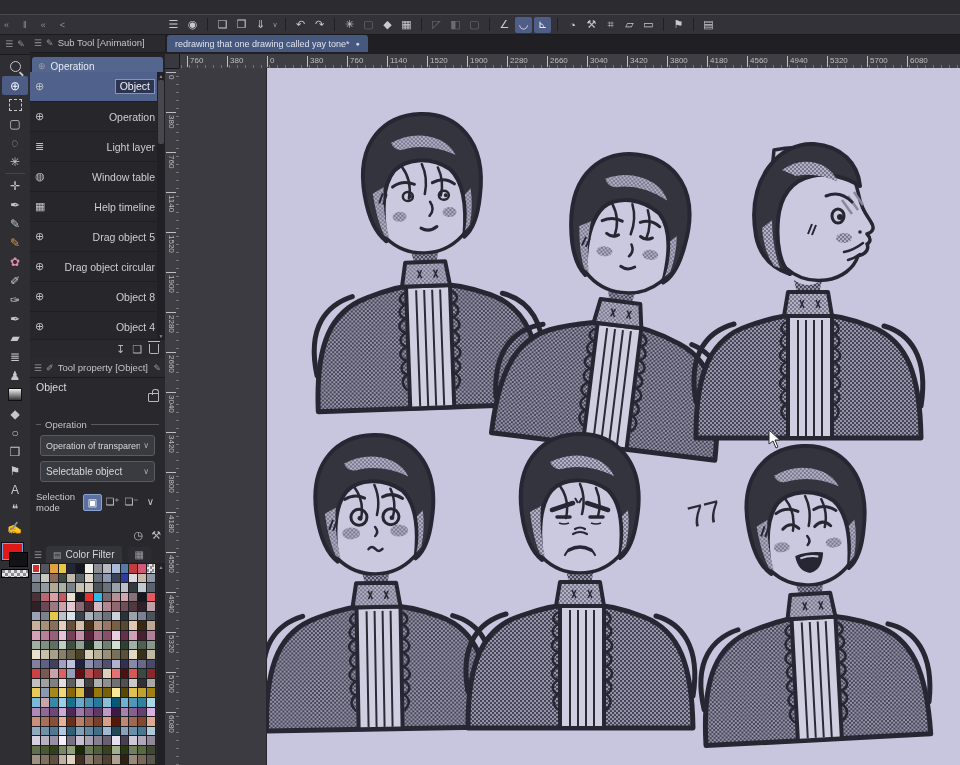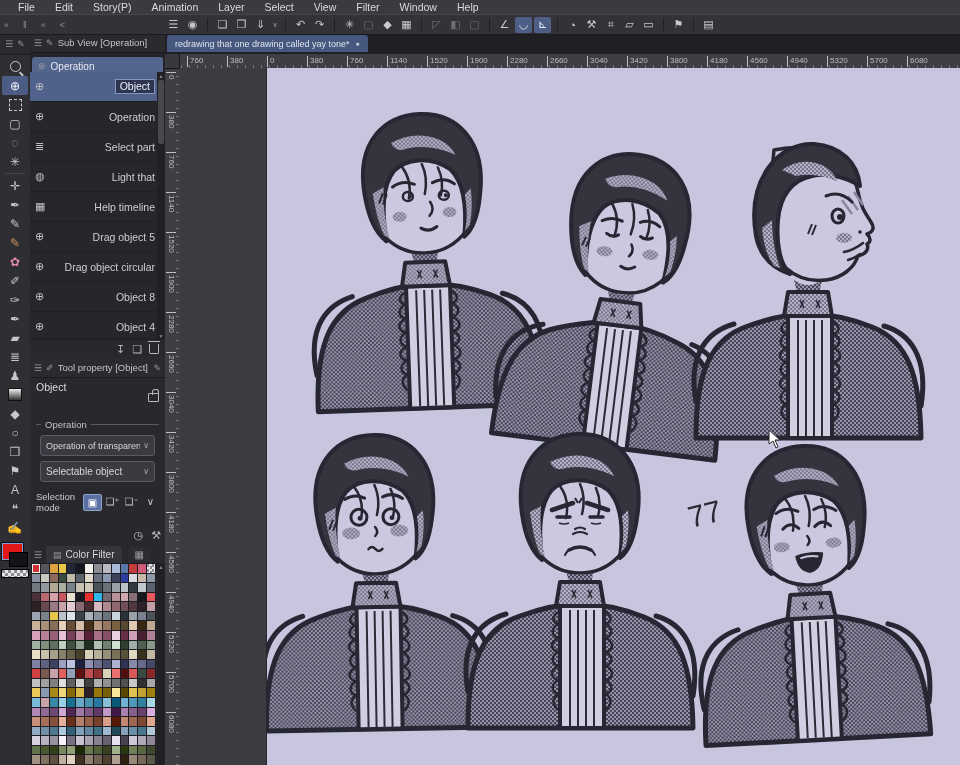--- a/index.html
+++ b/index.html
@@ -117,32 +117,20 @@
   .paste{position:absolute;left:14px;top:35px;right:0;bottom:0;background:#3b3b41;overflow:hidden}
   .sheet{position:absolute;left:88px;top:0;width:693px;height:697px;background:#c7c6de;
          box-shadow:-1px 0 0 #26262c,0 -1px 0 #26262c}
   .cursor{position:absolute;left:768px;top:429px;z-index:40;pointer-events:none}
 </style>
 </head>
 <body>
 
 <div class="app">
 
-  <div class="menubar" id="menubar">
-      <span class="menu-item">File</span>
-      <span class="menu-item">Edit</span>
-      <span class="menu-item">Story(P)</span>
-      <span class="menu-item">Animation</span>
-      <span class="menu-item">Layer</span>
-      <span class="menu-item">Select</span>
-      <span class="menu-item">View</span>
-      <span class="menu-item">Filter</span>
-      <span class="menu-item">Window</span>
-      <span class="menu-item">Help</span>
-    </div>
 
   <div class="toolbar">
     <div class="tb-left" id="tbleft">
         <span>«</span>
         <span>‖</span>
         <span>«</span>
         <span>&lt;</span>
       </div>
     <div style="display:flex;align-items:center" id="tbmain">
         <span class="tb-btn">☰</span>
@@ -224,44 +212,44 @@
       <div class="chip-fg" id="chipfg" style="background: rgb(224, 24, 24);"></div>
       <div class="chip-bg" id="chipbg" style="background: rgb(18, 18, 24);"></div>
       <div class="chip-tr"></div>
     </div>
   </div>
 
   <div class="panel" style="left:30px;top:33px;width:135px;height:325px">
     <div class="p-head">
       <span class="mini">☰</span>
       <span class="mini">✎</span>
-      <span class="ttl">Sub View [Operation]</span>
+      <span class="ttl">Sub Tool [Animation]</span>
     </div>
     <div class="grouptab">
       <div class="gt">
         <span class="mini">⊕</span>
         <span>Operation</span>
       </div>
     </div>
     <div class="stlist" id="stlist">
         <div class="strow sel">
           <span class="sticon">⊕</span>
           <span class="lbl">Object</span>
         </div>
         <div class="strow">
           <span class="sticon">⊕</span>
           <span class="lbl">Operation</span>
         </div>
         <div class="strow">
           <span class="sticon">≣</span>
-          <span class="lbl">Select part</span>
+          <span class="lbl">Light layer</span>
         </div>
         <div class="strow">
           <span class="sticon">◍</span>
-          <span class="lbl">Light that</span>
+          <span class="lbl">Window table</span>
         </div>
         <div class="strow">
           <span class="sticon">▦</span>
           <span class="lbl">Help timeline</span>
         </div>
         <div class="strow">
           <span class="sticon">⊕</span>
           <span class="lbl">Drag object 5</span>
         </div>
         <div class="strow">

